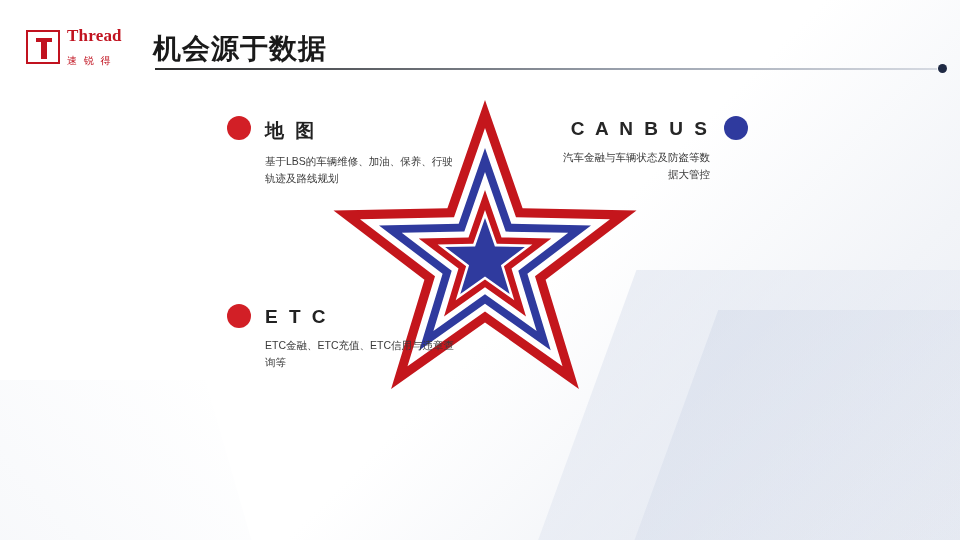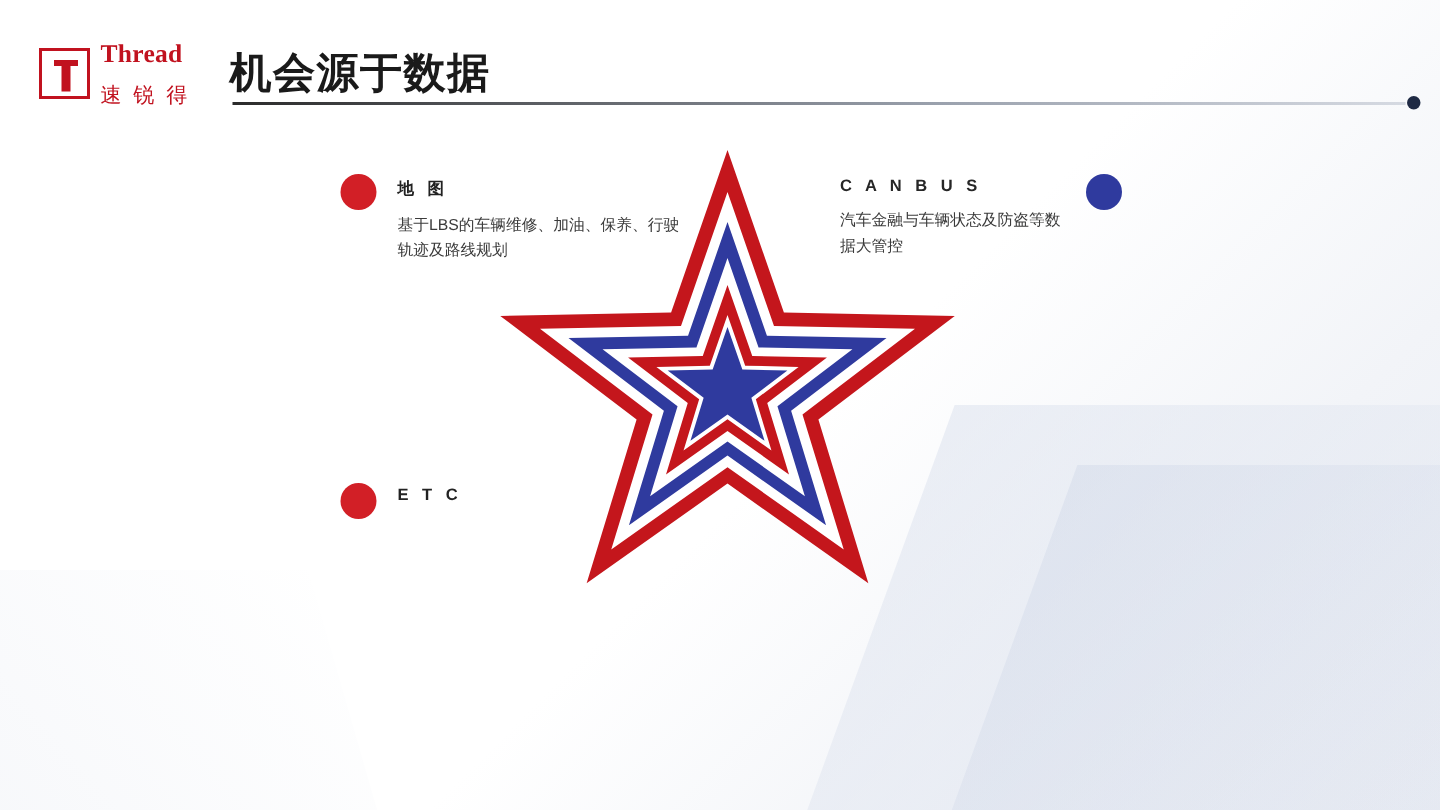--- a/index.html
+++ b/index.html
@@ -84,21 +84,21 @@
   }
   .logo-word {
     font-size: 17px;
     font-weight: bold;
     color: #c1121f;
     letter-spacing: .2px;
     font-family: "Liberation Serif", serif;
   }
   .logo-sub {
     margin-top: 12px;
-    font-size: 14px;
+    font-size: 10px;
     color: #c1121f;
     letter-spacing: 2px;
   }
   .slide-title {
     position: absolute;
     left: 153px; top: 30px;
     font-size: 28px;
     font-weight: bold;
     color: #1a1a1a;
     letter-spacing: 1px;
@@ -129,40 +129,40 @@
     position: absolute;
     width: 190px;
   }
   .callout .dot {
     position: absolute;
     width: 24px; height: 24px;
     border-radius: 50%;
     top: 0;
   }
   .callout .c-head {
-    font-size: 11px;
+    font-size: 19px;
     font-weight: bold;
     letter-spacing: 3px;
     color: #222;
     margin: 0;
   }
   .callout .c-body {
     margin-top: 9px;
     font-size: 10.5px;
     line-height: 1.65;
     color: #3b3b3b;
   }
   .callout.left { text-align: left; }
-  .callout.right { }
+  .callout.right { text-align: right; }
   .callout.left .dot  { left: -38px; top: -2px; background: #d21f26; }
   .callout.right .dot { right: -38px; top: -2px; background: #2f3a9e; }
   .callout.right .c-head { color: #262626; }
 
   .c-map    { left: 265px; top: 118px; }
-  .c-etc    { left: 265px; top: 324px; }
+  .c-etc    { left: 265px; top: 306px; }
   .c-canbus { left: 560px; top: 118px; width: 150px; }
   .c-gps    { left: 560px; top: 296px; width: 150px; }
 
   
   .para {
     position: absolute;
     left: 112px; top: 405px;
     width: 760px;
     font-size: 14.5px;
     line-height: 1.95;
@@ -215,20 +215,21 @@
 
   <div class="callout left c-map">
     <span class="dot" style="background: rgb(210, 31, 38);"></span>
     <p class="c-head">地 图</p>
     <p class="c-body">基于LBS的车辆维修、加油、保养、行驶轨迹及路线规划</p>
   </div>
 
   <div class="callout left c-etc">
     <span class="dot" style="background: rgb(210, 31, 38);"></span>
     <p class="c-head">E T C</p>
+    <p class="c-body">ETC金融、ETC充值、ETC信用与违章查询等</p>
   </div>
 
   <div class="callout right c-canbus">
     <span class="dot" style="background: rgb(47, 58, 158);"></span>
     <p class="c-head">C A N B U S</p>
     <p class="c-body">汽车金融与车辆状态及防盗等数据大管控</p>
   </div>
 
 
 

